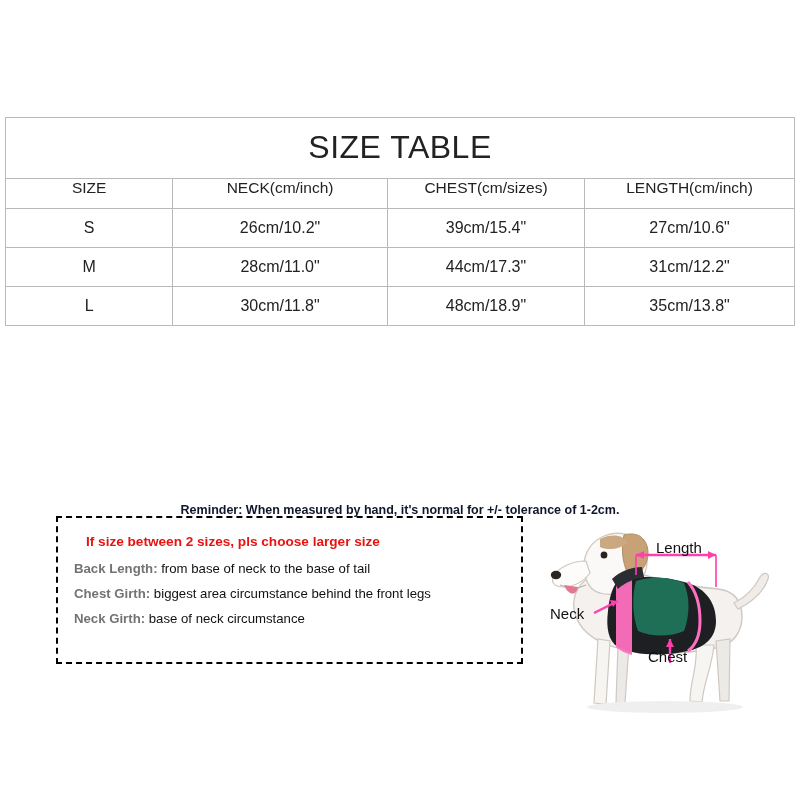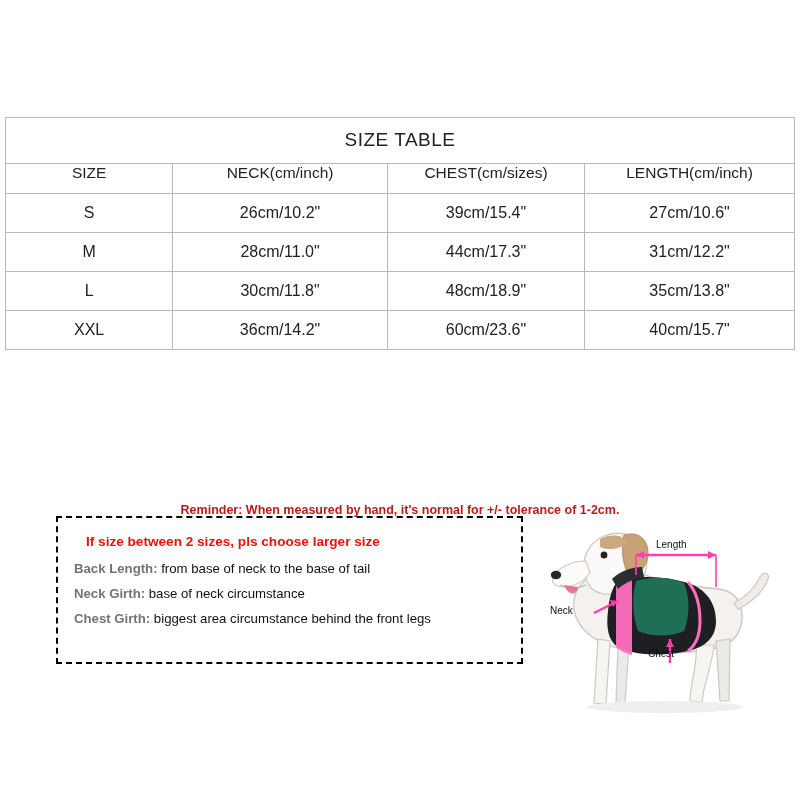--- a/index.html
+++ b/index.html
@@ -28,21 +28,21 @@
     width: 100%;
     table-layout: fixed;
   }
   table.size-table td, table.size-table th {
     border: 1px solid #b9b9b9;
     text-align: center;
     font-weight: normal;
     color: #222;
   }
   .title-cell {
-    font-size: 19px;
+    font-size: 32px;
     padding: 11px 0 12px 0;
     letter-spacing: 0.5px;
     color: #1a1a1a;
   }
   .head-row td {
     font-size: 15.5px;
     padding: 0 0 11px 0;
     color: #1a1a1a;
   }
   .body-row td {
@@ -57,21 +57,21 @@
 
   
   .reminder {
     position: absolute;
     left: 0;
     top: 503px;
     width: 800px;
     text-align: center;
     font-size: 12.5px;
     font-weight: bold;
-    color: #b91c1c;
+    color: #0f172a;
   }
 
   
   .dash-box {
     position: absolute;
     left: 56px;
     top: 516px;
     width: 467px;
     height: 148px;
     border: 2px dashed #000;
@@ -100,21 +100,21 @@
     position: absolute;
     left: 520px;
     top: 505px;
     width: 280px;
     height: 240px;
   }
   .dog-svg { display: block; }
 
   .anno {
     position: absolute;
-    font-size: 10px;
+    font-size: 15px;
     color: #111;
     background: transparent;
   }
   .anno-length { left: 136px; top: 34px; }
   .anno-neck   { left: 30px;  top: 100px; }
   .anno-chest  { left: 128px; top: 143px; }
 </style>
 </head>
 <body>
 
@@ -148,43 +148,37 @@
         <td>28cm/11.0"</td>
         <td>44cm/17.3"</td>
         <td>31cm/12.2"</td>
       </tr>
       <tr class="body-row">
         <td>L</td>
         <td>30cm/11.8"</td>
         <td>48cm/18.9"</td>
         <td>35cm/13.8"</td>
       </tr>
-      <tr class="body-row">
-        <td>XXL</td>
-        <td>36cm/14.2"</td>
-        <td>60cm/23.6"</td>
-        <td>40cm/15.7"</td>
-      </tr>
     </tbody>
   </table>
 </div>
 
 <div class="reminder">Reminder: When measured by hand, it's normal for +/- tolerance of 1-2cm.</div>
 
 <div class="dash-box">
   <div class="dash-inner">
     <div class="line red">If size between  2 sizes, pls choose larger size</div>
     <div class="line">
       <span class="lbl">Back Length:</span><span> from base of neck to the base of tail</span>
     </div>
     <div class="line">
-      <span class="lbl">Neck Girth:</span><span> base of neck circumstance</span>
+      <span class="lbl">Chest Girth:</span><span> biggest area circumstance behind the front legs</span>
     </div>
     <div class="line">
-      <span class="lbl">Chest Girth:</span><span> biggest area circumstance behind the front legs</span>
+      <span class="lbl">Neck Girth:</span><span> base of neck circumstance</span>
     </div>
   </div>
 </div>
 
 <div class="dog-area">
   <svg class="dog-svg" width="280" height="240" viewBox="0 0 280 240">
 
     <g>
       <path d="M56 112 C50 96 56 80 70 72 C84 64 104 64 124 70 C150 78 176 82 198 84
                C214 86 222 96 222 112 C222 126 214 138 200 142

